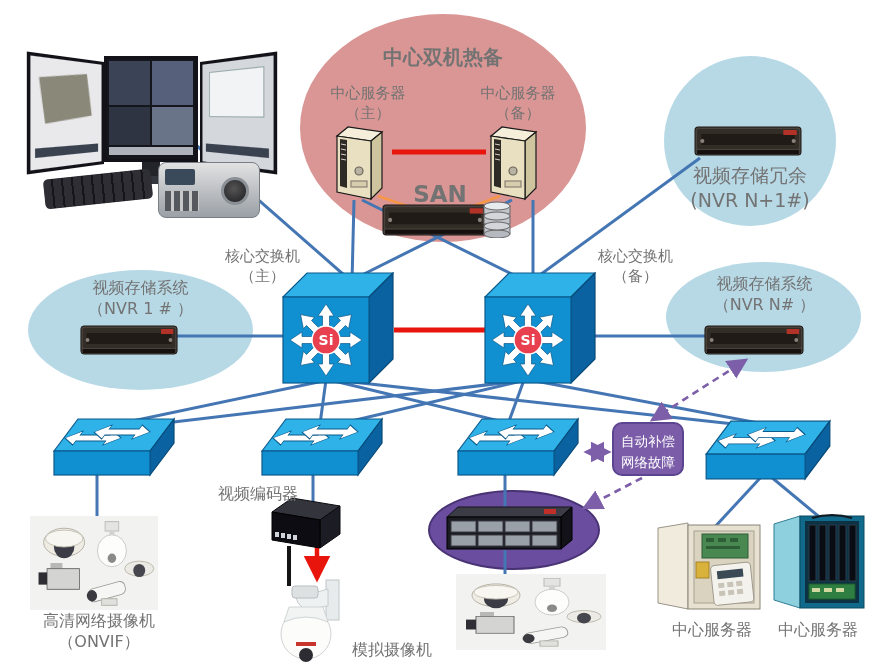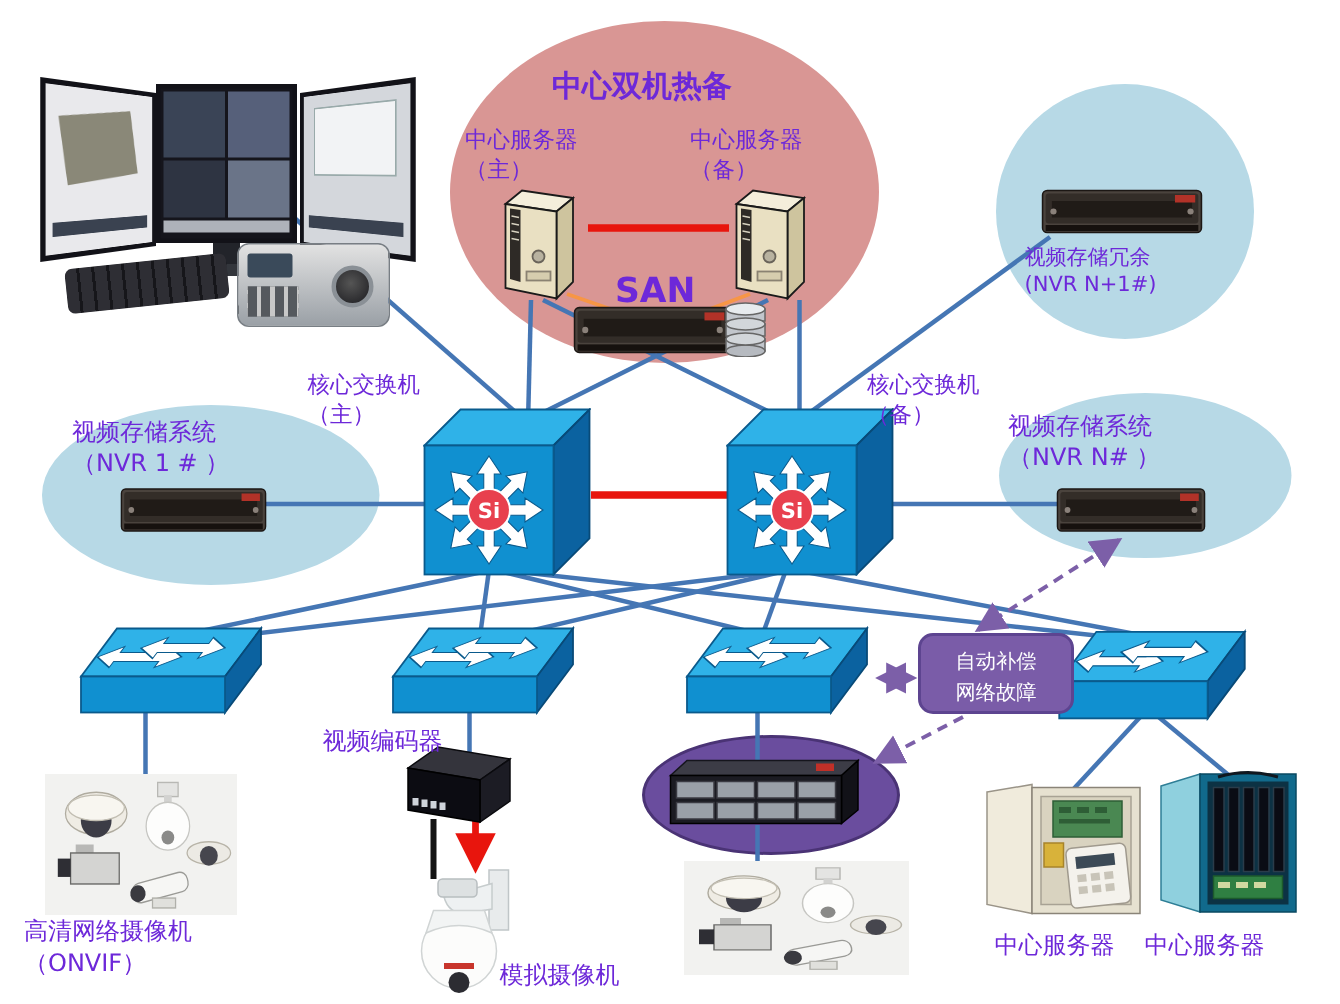--- a/index.html
+++ b/index.html
@@ -10,25 +10,25 @@
   .zone.blue{background:var(--blue-zone);}
   .zone.purple{background:var(--purple-zone);border:2px solid #4a3375;}
   .wires{position:absolute;left:0;top:0;z-index:1;}
   .w{stroke:var(--line-blue);stroke-width:3;fill:none;}
   .w.r{stroke:var(--line-red);stroke-width:5;}
   .w.r2{stroke:var(--line-red);stroke-width:4.5;}
   .w.o{stroke:var(--line-orange);stroke-width:2.5;}
   .w.k{stroke:#141414;stroke-width:4;}
   .w.p{stroke:var(--dash-purple);stroke-width:2.6;stroke-dasharray:7 5;}
   .node{position:absolute;z-index:2;}
-  .lbl{position:absolute;z-index:3;color:#6d28d9;white-space:pre-line;text-align:left;
+  .lbl{position:absolute;z-index:3;color:#737373;white-space:pre-line;text-align:center;
        font-size:16px;line-height:1.3;}
   .lbl.title{font-size:20px;font-weight:bold;}
   .lbl.s15{font-size:15px;}
-  .lbl.s14{font-size:14px;}
+  .lbl.s14{font-size:19px;}
   .lbl.san{font-size:23px;font-weight:700;}
   .failover{position:absolute;z-index:3;background:var(--failover-box);border:2px solid #5d4490;
             border-radius:10px;color:#fff;font-size:13.5px;line-height:1.55;text-align:center;
             white-space:pre-line;padding-top:7px;box-sizing:border-box;}
   .f-top{fill:var(--switch-top);stroke:#0a5a8c;stroke-width:1.2;}
   .f-front{fill:var(--switch-front);stroke:#0a5a8c;stroke-width:1.2;}
   .f-side{fill:var(--switch-side);stroke:#084a78;stroke-width:1.2;}
   .core-arr{fill:#fff;stroke:#0a5a8c;stroke-width:0.7;}
   .acc-arr{fill:#fff;stroke:#0a5a8c;stroke-width:0.8;}
   .si-circle{fill:var(--si-red);stroke:#fff;stroke-width:1.4;}
@@ -341,38 +341,38 @@
   <svg class="node" style="left:266px;top:576px;" width="80" height="90" viewBox="0 0 80 90">
       <use href="#sym-ptz"></use>
     </svg>
   <svg class="node" style="left:656px;top:520px;" width="106" height="94" viewBox="0 0 106 94">
       <use href="#sym-alarm"></use>
     </svg>
   <svg class="node" style="left:772px;top:512px;" width="96" height="100" viewBox="0 0 96 100">
       <use href="#sym-door"></use>
     </svg>
 
-  <div class="failover" style="left:612px;top:422px;width:104px;height:54px;">自动补偿
+  <div class="failover" style="left:612px;top:422px;width:72px;height:54px;">自动补偿
 网络故障</div>
 
   <div class="lbl title" style="left:368px;top:44px;width:150px;">中心双机热备</div>
   <div class="lbl s15" style="left:310px;top:84px;width:116px;">中心服务器
 （主）</div>
   <div class="lbl s15" style="left:460px;top:84px;width:116px;">中心服务器
 （备）</div>
   <div class="lbl san" style="left:410px;top:180px;width:60px;">SAN</div>
   <div class="lbl s14" style="left:683px;top:163px;width:134px;">视频存储冗余
 (NVR N+1#)</div>
   <div class="lbl" style="left:48px;top:278px;width:185px;">视频存储系统
 （NVR 1 # ）</div>
   <div class="lbl" style="left:672px;top:274px;width:185px;">视频存储系统
 （NVR N# ）</div>
   <div class="lbl s15" style="left:205px;top:247px;width:115px;">核心交换机
 （主）</div>
   <div class="lbl s15" style="left:578px;top:247px;width:115px;">核心交换机
 （备）</div>
-  <div class="lbl" style="left:215px;top:484px;width:112px;">视频编码器</div>
+  <div class="lbl" style="left:202px;top:484px;width:112px;">视频编码器</div>
   <div class="lbl" style="left:333px;top:640px;width:118px;">模拟摄像机</div>
   <div class="lbl" style="left:16px;top:611px;width:166px;">高清网络摄像机
 （ONVIF）</div>
   <div class="lbl" style="left:663px;top:620px;width:98px;">中心服务器</div>
   <div class="lbl" style="left:763px;top:620px;width:110px;">中心服务器</div>
 </div>
 
 </body></html>

